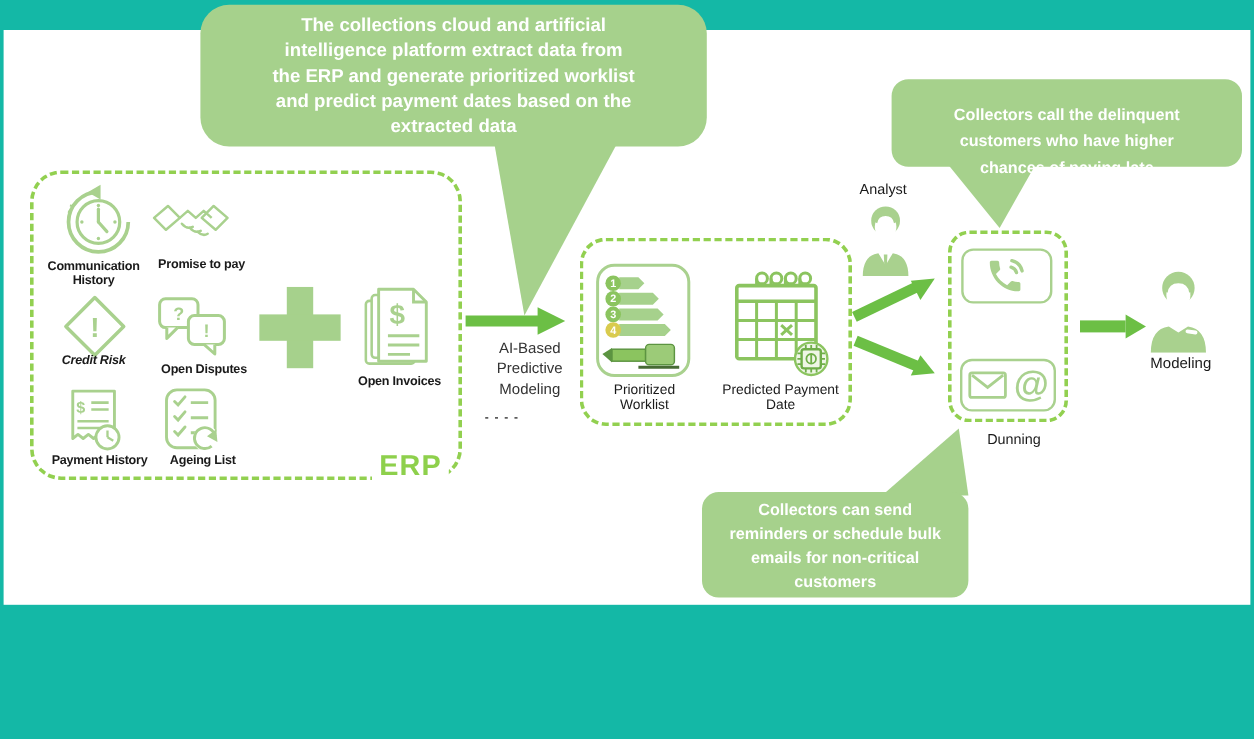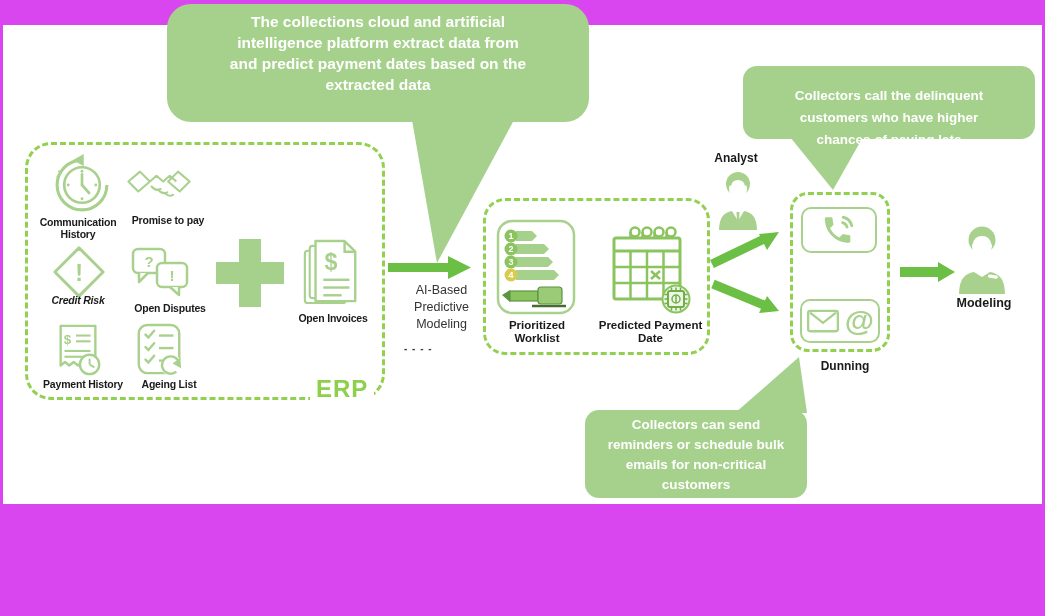--- a/index.html
+++ b/index.html
@@ -1,16 +1,16 @@
 <!DOCTYPE html>
 <html><head>
 <meta charset="utf-8">
 <style>
   html,body{margin:0;padding:0;background:#000;}
-  #canvas{position:relative;width:1045px;height:616px;background:#d946ef;overflow:hidden;
+  #canvas{position:relative;width:1045px;height:616px;background:#14b8a6;overflow:hidden;
           font-family:"Liberation Sans",sans-serif;}
   .abs{position:absolute;}
   .slide{left:3px;top:25px;width:1039px;height:479px;background:#ffffff;}
   svg{display:block;}
 
   
   .bubble{background:#a6d18c;color:#fff;font-weight:bold;text-align:center;z-index:3;}
   .bubble-top{left:167px;top:4px;width:422px;height:118px;border-radius:24px;
               font-size:15.5px;line-height:21px;padding-top:7px;box-sizing:border-box;}
   .bubble-right{left:743px;top:66px;width:292px;height:73px;border-radius:14px;
@@ -19,21 +19,21 @@
               font-size:13.5px;line-height:20px;padding-top:5px;box-sizing:border-box;}
 
   
   .dashed-box{border:3px dashed #92d050;box-sizing:border-box;z-index:2;}
   .erp-box{left:25px;top:142px;width:360px;height:258px;border-radius:26px;}
   .mid-box{left:483px;top:198px;width:227px;height:157px;border-radius:22px;}
   .dun-box{left:790px;top:192px;width:100px;height:160px;border-radius:18px;}
 
   .icon-label{font-weight:bold;font-size:10.5px;line-height:11.5px;color:#1a1a1a;
               text-align:center;letter-spacing:-0.2px;}
-  .big-label{font-weight:bold;font-size:11.5px;line-height:13px;color:#1a1a1a;text-align:center;}
+  .big-label{font-weight:normal;font-size:11.5px;line-height:13px;color:#1a1a1a;text-align:center;}
   .erp-tag{font-weight:bold;font-size:24px;color:#8ed04c;background:#fff;padding:0 6px;
            letter-spacing:1px;text-align:center;}
   .ai-text{font-size:12.5px;line-height:17px;color:#333;text-align:center;}
   .dash-mark{font-size:10px;font-weight:bold;color:#3a3a3a;letter-spacing:1px;}
 
   .pill{border:2.5px solid #a9d18e;border-radius:10px;background:#fff;display:flex;
         align-items:center;justify-content:center;box-sizing:border-box;}
   .at-glyph{font-weight:bold;font-size:30px;color:#a9d18e;line-height:30px;margin-left:5px;}
   .overlay{left:0;top:0;z-index:2;}
 </style>
@@ -59,20 +59,21 @@
     </g>
     <g>
       <rect x="900" y="267" width="38" height="10" fill="#6cbf45"></rect>
       <polygon points="938,262 938,282 955,272" fill="#6cbf45"></polygon>
     </g>
   </svg>
 
   <div class="abs bubble bubble-top">
     <div>The collections cloud and artificial</div>
     <div>intelligence platform extract data from</div>
+    <div>the ERP and generate prioritized worklist</div>
     <div>and predict payment dates based on the</div>
     <div>extracted data</div>
   </div>
   <div class="abs bubble bubble-right">
     <div>Collectors call the delinquent</div>
     <div>customers who have higher</div>
     <div>chances of paying late</div>
   </div>
   <div class="abs bubble bubble-bottom">
     <div>Collectors can send</div>

